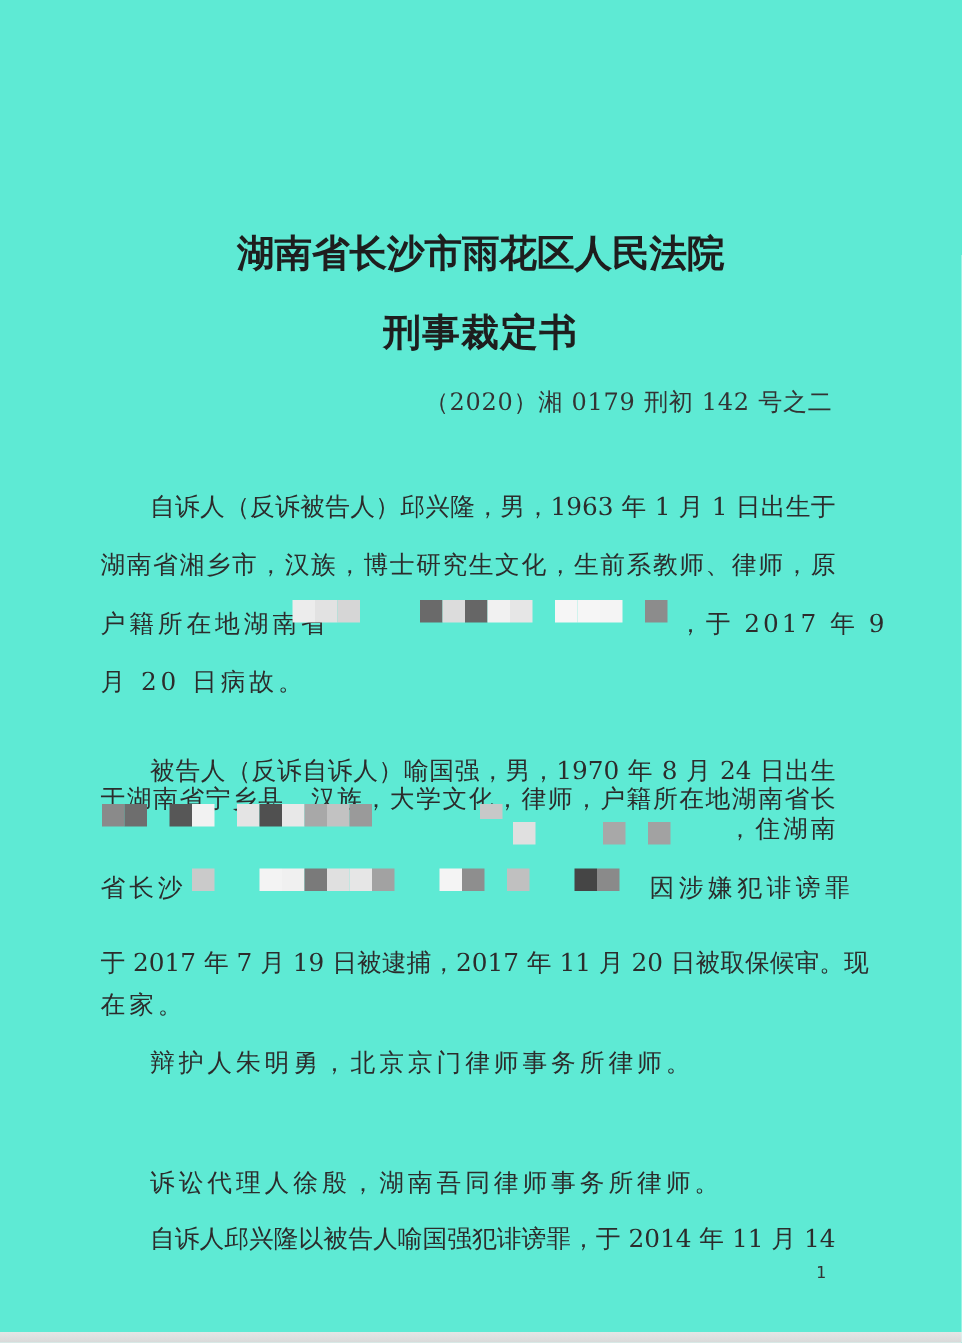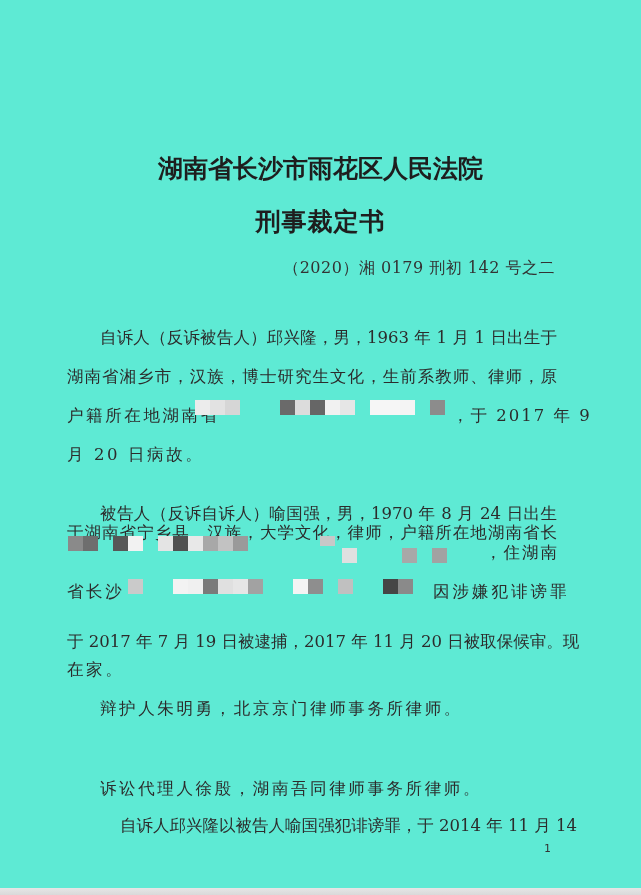--- a/index.html
+++ b/index.html
@@ -160,17 +160,17 @@
     <div class="blk" style="left:255px;background:#454545;"></div>
     <div class="blk" style="left:270px;background:#8a8a8a;"></div>
   </div>
   <div class="line" style="top:581px; left:433px; width:auto; letter-spacing:3px;">因涉嫌犯诽谤罪</div>
 
   <div class="line justify" style="top:620px;margin-top:11px;">于 2017 年 7 月 19 日被逮捕，2017 年 11 月 20 日被取保候审。现</div>
   <div class="line" style="top:659px; width:auto;">在家。</div>
 
   <div class="line indent" style="top:698px; width:auto;">辩护人朱明勇，北京京门律师事务所律师。</div>
   <div class="line indent" style="top:778px; width:auto;">诉讼代理人徐殷，湖南吾同律师事务所律师。</div>
-  <div class="line indent justify" style="top:815px;margin-left:20px;">自诉人邱兴隆以被告人喻国强犯诽谤罪，于 2014 年 11 月 14</div>
+  <div class="line indent justify" style="top:815px;">自诉人邱兴隆以被告人喻国强犯诽谤罪，于 2014 年 11 月 14</div>
 
   <div class="page-number">1</div>
 </div>
 <div class="bottom-edge"></div>
 
 </body></html>

